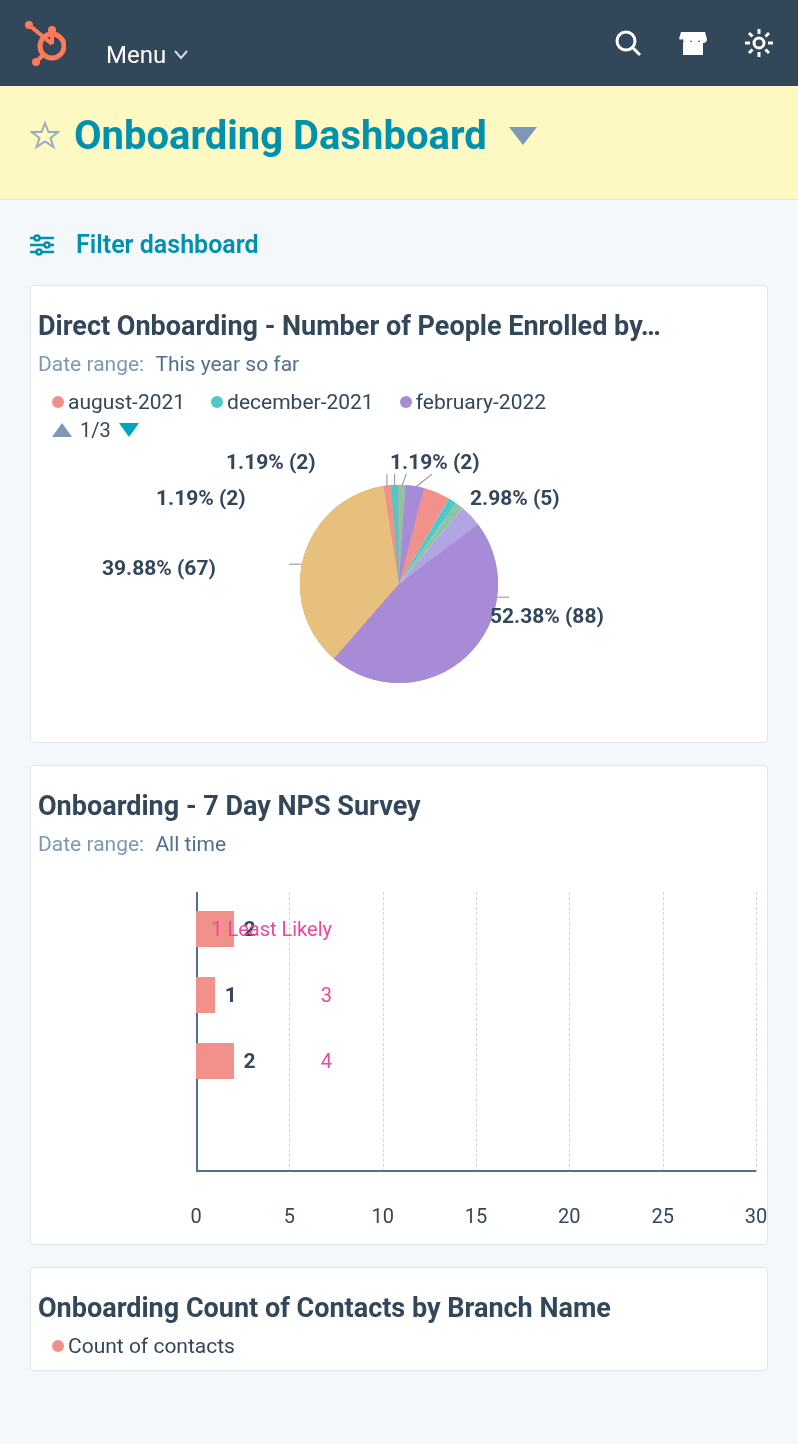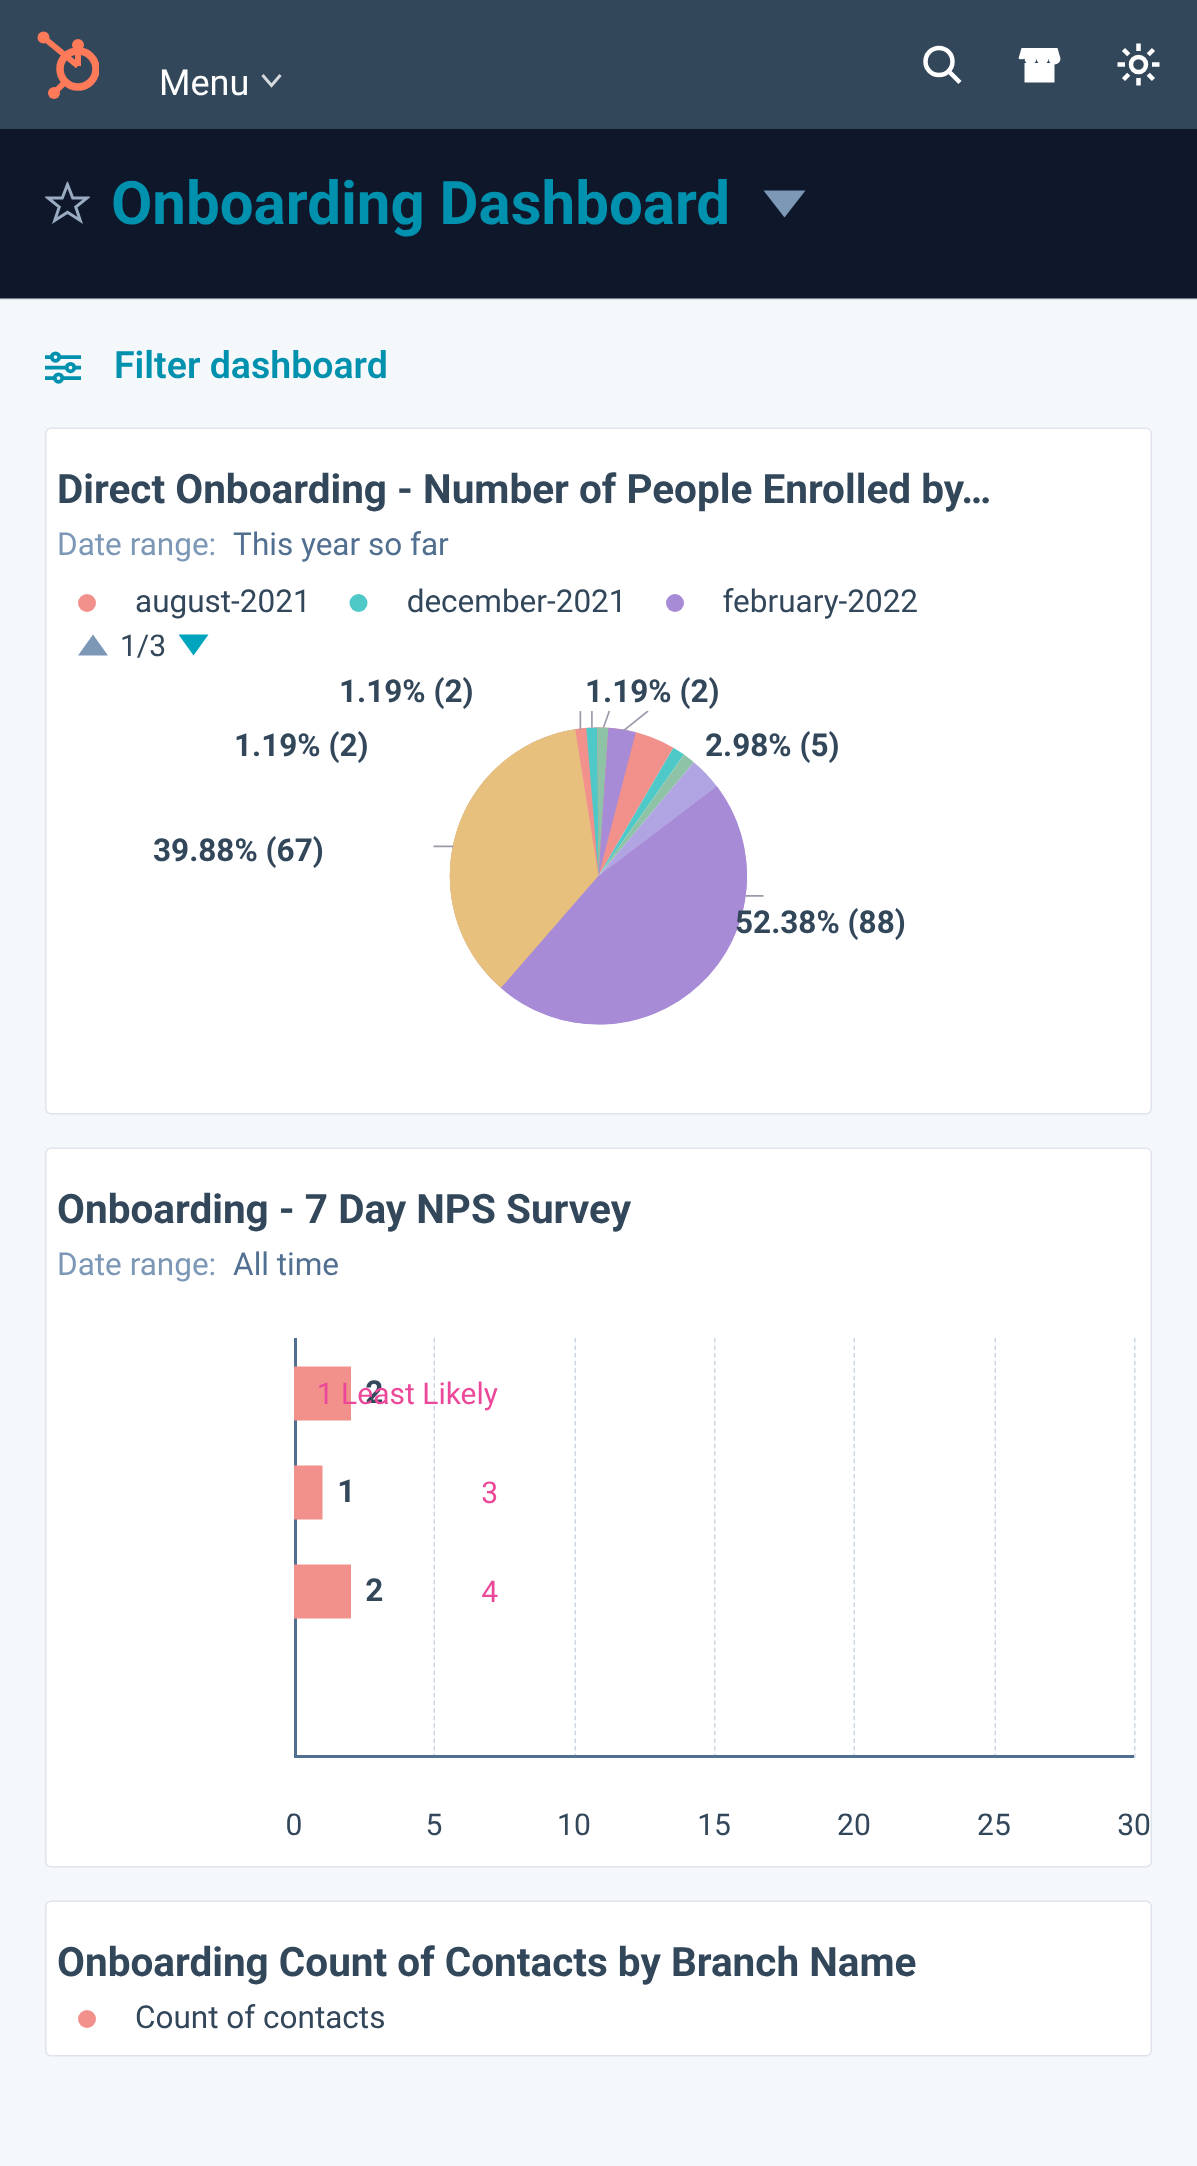--- a/index.html
+++ b/index.html
@@ -2,34 +2,34 @@
 <html><head>
 <meta charset="utf-8">
 <style>
   html, body { margin:0; padding:0; font-family:-apple-system,BlinkMacSystemFont,"Segoe UI",Roboto,Arial,sans-serif; background:#f5f8fa; color:#33475b; }
 .topbar { background:#33475b; height:86px; display:flex; align-items:center; padding:0 24px; }
 .logo svg { display:block; }
 .menu-btn { color:#fff; font-size:24px; display:flex; align-items:center; gap:8px; margin-left:40px; cursor:pointer;margin-top:24px; }
 .menu-btn .chev { font-size:14px; opacity:.8; }
 .top-icons { margin-left:auto; display:flex; gap:36px; align-items:center; }
 .top-icons .ico svg { display:block; }
-.title-bar { background:#0f172a; border-bottom:1px solid #dfe3eb; padding:26px 30px 40px; display:flex; align-items:center; gap:14px; }
+.title-bar { background:#fef9c3; border-bottom:1px solid #dfe3eb; padding:26px 30px 40px; display:flex; align-items:center; gap:14px; }
 .star-icon svg { display:block; }
 .dash-title { color:#0091ae; font-size:40px; font-weight:700; }
 .down-tri { width:0; height:0; border-left:14px solid transparent; border-right:14px solid transparent; border-top:18px solid #7c98b6; margin-left:8px; }
 .content { padding:30px 30px 0; }
 .filter-row { display:flex; align-items:center; gap:22px; margin-bottom:26px; }
 .filter-icon svg { display:block; }
 .filter-text { color:#0091ae; font-size:25px; font-weight:600; }
 .card { background:#fff; border:1px solid #dfe3eb; border-radius:4px; padding:24px 7px 28px; margin-bottom:22px; }
 .card-title { font-size:27px; font-weight:700; color:#33475b; margin-bottom:10px; white-space:nowrap; overflow:hidden; text-overflow:ellipsis; }
 .range-row { color:#7c98b6; font-size:21px; margin-bottom:14px; }
 .range-row .rv { color:#516f90; margin-left:6px; }
 .legend-row { display:flex; flex-wrap:wrap; gap:26px; align-items:center; padding-left:14px; font-size:21px; color:#33475b; margin-bottom:4px; }
-.leg-item { display:flex; align-items:center; gap:26px; }
+.leg-item { display:flex; align-items:center; gap:4px; }
 .dot { width:12px; height:12px; border-radius:50%; }
 .pager-row { display:flex; align-items:center; gap:8px; padding-left:14px; margin-bottom:12px; font-size:20px; color:#33475b; }
 .tri-up { width:0; height:0; border-left:10px solid transparent; border-right:10px solid transparent; border-bottom:14px solid #7c98b6; }
 .tri-down { width:0; height:0; border-left:10px solid transparent; border-right:10px solid transparent; border-top:14px solid #00a4bd; }
 .pie-title { text-align:center; font-size:21px; margin-bottom:14px; color:#33475b; }
 .pie-title b { font-weight:700; }
 .pie-area { position:relative; height:260px; }
 .pie-svg { position:absolute; left:50%; top:50%; transform:translate(-50%,-50%); }
 .pie-lbl { position:absolute; font-size:21px; font-weight:700; color:#33475b; white-space:nowrap; }
 .bar-area { position:relative; height:320px; padding-left:158px; margin-top:40px; }

